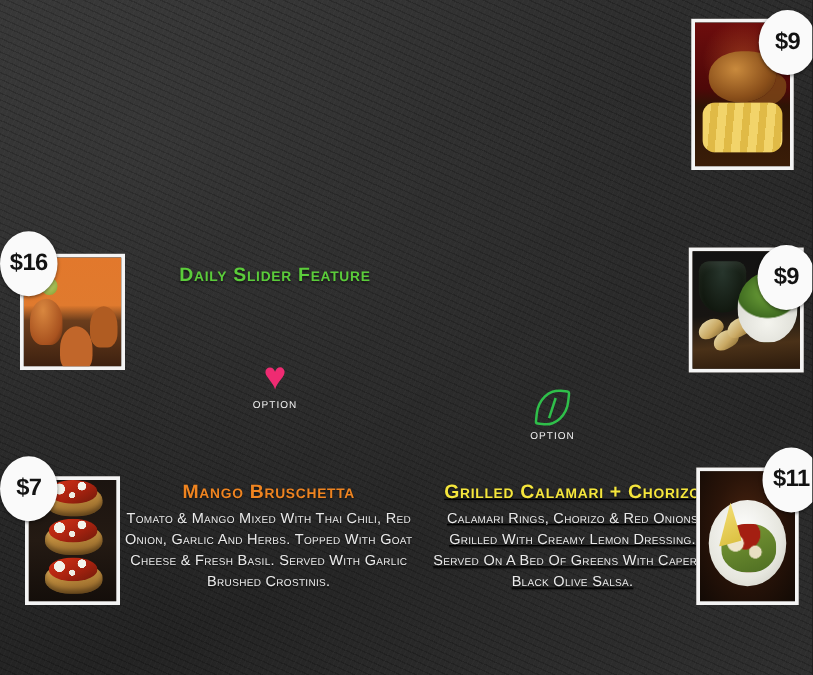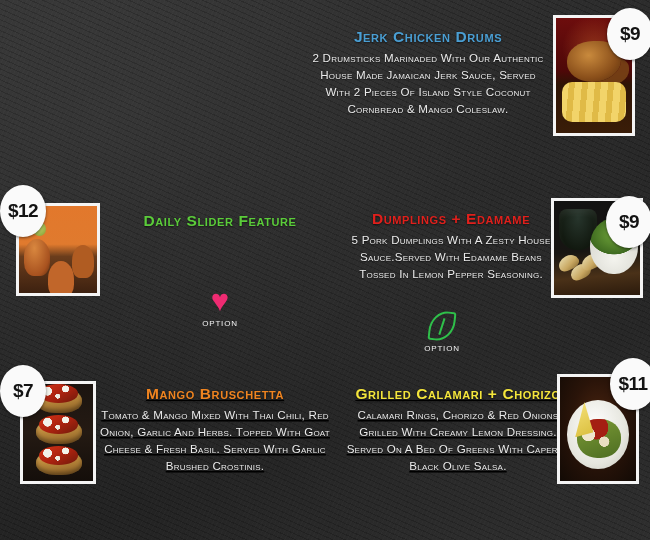--- a/index.html
+++ b/index.html
@@ -290,70 +290,62 @@
     background: #2fbf4a;
     transform: translateX(-50%) rotate(12deg);
   }
 </style>
 </head>
 <body>
 
 <div id="board">
 
 
-  <div class="item" style="left:312px; top:28px; width:232px;">
-    <h2 class="item-title" style="color:#4a9fd4;">Jerk Chicken Drums</h2>
-    <p class="item-desc">2 drumsticks marinaded with our authentic house made Jamaican jerk sauce, served with 2 pieces of island style coconut cornbread &amp; mango coleslaw.</p>
-  </div>
 
   <div class="photo" style="left:553px; top:15px; width:82px; height:121px;">
     <div class="inner art-chicken"></div>
   </div>
   <div class="price" style="left:607px; top:8px;">$9</div>
 
   <div class="item" style="left:118px; top:212px; width:204px;">
     <h2 class="item-title" style="color:#5bcc3a;">Daily Slider Feature</h2>
   </div>
 
   <div class="photo" style="left:16px; top:203px; width:84px; height:93px;">
     <div class="inner art-sliders"></div>
   </div>
-  <div class="price" style="left:0px; top:185px;">$12</div>
+  <div class="price" style="left:0px; top:185px;">$16</div>
 
   <div class="option" style="left:190px; top:286px;">
     <div class="glyph">
       <span class="heart-glyph">♥</span>
     </div>
     <div class="label">OPTION</div>
   </div>
 
-  <div class="item" style="left:348px; top:210px; width:206px;">
-    <h2 class="item-title" style="color:#e0201c;">Dumplings + Edamame</h2>
-    <p class="item-desc">5 pork dumplings with a zesty house sauce.Served with edamame beans tossed in lemon pepper seasoning.</p>
-  </div>
 
   <div class="photo" style="left:551px; top:198px; width:92px; height:100px;">
     <div class="inner art-dumplings">
       <div class="dumpling-row">
         <span></span>
           <span></span>
           <span></span>
       </div>
     </div>
   </div>
   <div class="price" style="left:606px; top:196px;">$9</div>
 
   <div class="option" style="left:412px; top:311px;">
     <div class="glyph">
       <div class="leaf-glyph"></div>
     </div>
     <div class="label">OPTION</div>
   </div>
 
-  <div class="item" style="left:100px; top:385px; width:230px;text-decoration:underline;">
+  <div class="item" style="left:100px; top:385px; width:230px;">
     <h2 class="item-title" style="color:#ef8420;">Mango Bruschetta</h2>
     <p class="item-desc">Tomato &amp; mango mixed with thai chili, red onion, garlic and herbs. Topped with goat cheese &amp; fresh basil.  Served with garlic brushed crostinis.</p>
   </div>
 
   <div class="photo" style="left:20px; top:381px; width:76px; height:103px;">
     <div class="inner art-bruschetta">
       <div class="crostini"></div>
       <div class="crostini"></div>
       <div class="crostini"></div>
     </div>

